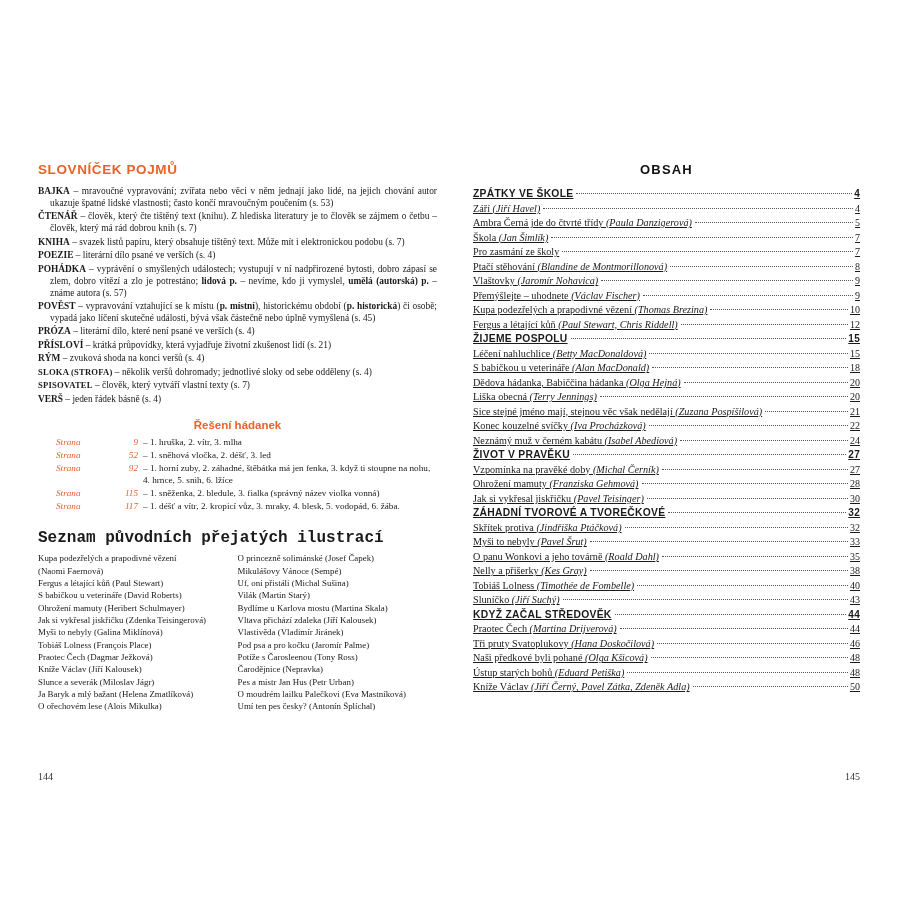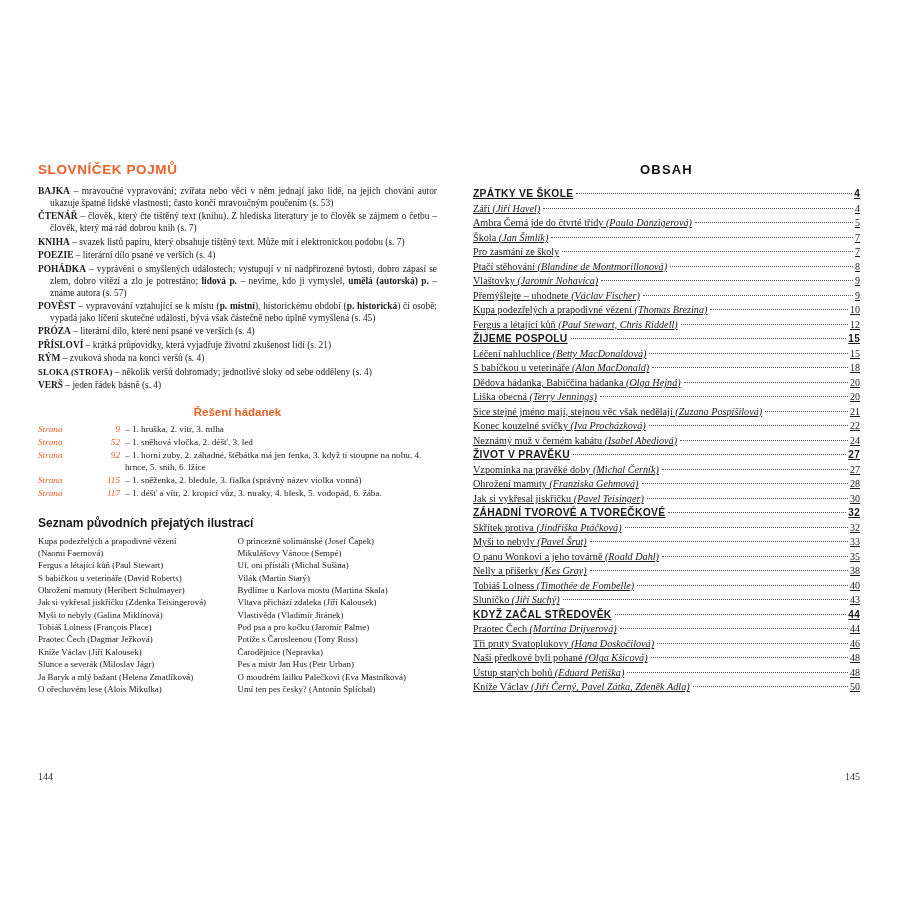--- a/index.html
+++ b/index.html
@@ -52,22 +52,22 @@
   }
   h2.sub-title {
     font-family: "Liberation Sans", sans-serif;
     font-size: 11.5px;
     font-weight: bold;
     color: #e8622a;
     margin: 14px 0 6px 0;
     text-align: center;
   }
   h2.sub-title-dark {
-    font-family: Liberation Sans, sans-serif;
-    font-size: 12px;
+    font-family: Liberation Mono, monospace;
+    font-size: 16px;
     font-weight: bold;
     color: #1a1a1a;
     margin: 16px 0 6px 0;
   }
   .glossary {
     font-size: 9.4px;
     line-height: 1.27;
     text-align: justify;
   }
   .gl-entry {
@@ -83,20 +83,21 @@
     font-size: 8.6px;
     letter-spacing: 0.2px;
   }
   .answers {
     font-size: 9.2px;
     line-height: 1.3;
   }
   .ans-row {
     display: flex;
     margin-bottom: 1px;
+    margin-left: 18px;
   }
   .ans-label {
     color: #e8622a;
     font-style: italic;
     width: 56px;
     flex: 0 0 56px;
   }
   .ans-num {
     color: #e8622a;
     font-style: italic;
@@ -190,20 +191,21 @@
           <div class="gl-entry"><span class="gl-term">BAJKA</span><span> – mravoučné vypravování; zvířata nebo věci v něm jednají jako lidé, na jejich chování autor ukazuje špatné lidské vlastnosti; často končí mravoučným poučením (s. 53)</span></div>
           <div class="gl-entry"><span class="gl-term">ČTENÁŘ</span><span> – člověk, který čte tištěný text (knihu). Z hlediska literatury je to člověk se zájmem o četbu – člověk, který má rád dobrou knih (s. 7)</span></div>
           <div class="gl-entry"><span class="gl-term">KNIHA</span><span> – svazek listů papíru, který obsahuje tištěný text. Může mít i elektronickou podobu (s. 7)</span></div>
           <div class="gl-entry"><span class="gl-term">POEZIE</span><span> – literární dílo psané ve verších (s. 4)</span></div>
           <div class="gl-entry"><span class="gl-term">POHÁDKA</span><span> – vyprávění o smyšlených událostech; vystupují v ní nadpřirozené bytosti, dobro zápasí se zlem, dobro vítězí a zlo je potrestáno; <b>lidová p.</b> – nevíme, kdo ji vymyslel, <b>umělá (autorská) p.</b> – známe autora (s. 57)</span></div>
           <div class="gl-entry"><span class="gl-term">POVĚST</span><span> – vypravování vztahující se k místu (<b>p. místní</b>), historickému období (<b>p. historická</b>) či osobě; vypadá jako líčení skutečné události, bývá však částečně nebo úplně vymyšlená (s. 45)</span></div>
           <div class="gl-entry"><span class="gl-term">PRÓZA</span><span> – literární dílo, které není psané ve verších (s. 4)</span></div>
           <div class="gl-entry"><span class="gl-term">PŘÍSLOVÍ</span><span> – krátká průpovídky, která vyjadřuje životní zkušenost lidí (s. 21)</span></div>
           <div class="gl-entry"><span class="gl-term">RÝM</span><span> – zvuková shoda na konci veršů (s. 4)</span></div>
           <div class="gl-entry"><span class="gl-term-small">SLOKA (STROFA)</span><span> – několik veršů dohromady; jednotlivé sloky od sebe odděleny (s. 4)</span></div>
+          <div class="gl-entry"><span class="gl-term-small">SPISOVATEL</span><span> – člověk, který vytváří vlastní texty (s. 7)</span></div>
           <div class="gl-entry"><span class="gl-term">VERŠ</span><span> – jeden řádek básně (s. 4)</span></div>
         </div>
 
       <h2 class="sub-title">Řešení hádanek</h2>
       <div class="answers" id="answers">
           <div class="ans-row">
             <span class="ans-label">Strana</span>
             <span class="ans-num">9</span>
             <span class="ans-text">– 1. hruška, 2. vítr, 3. mlha</span>
           </div>

